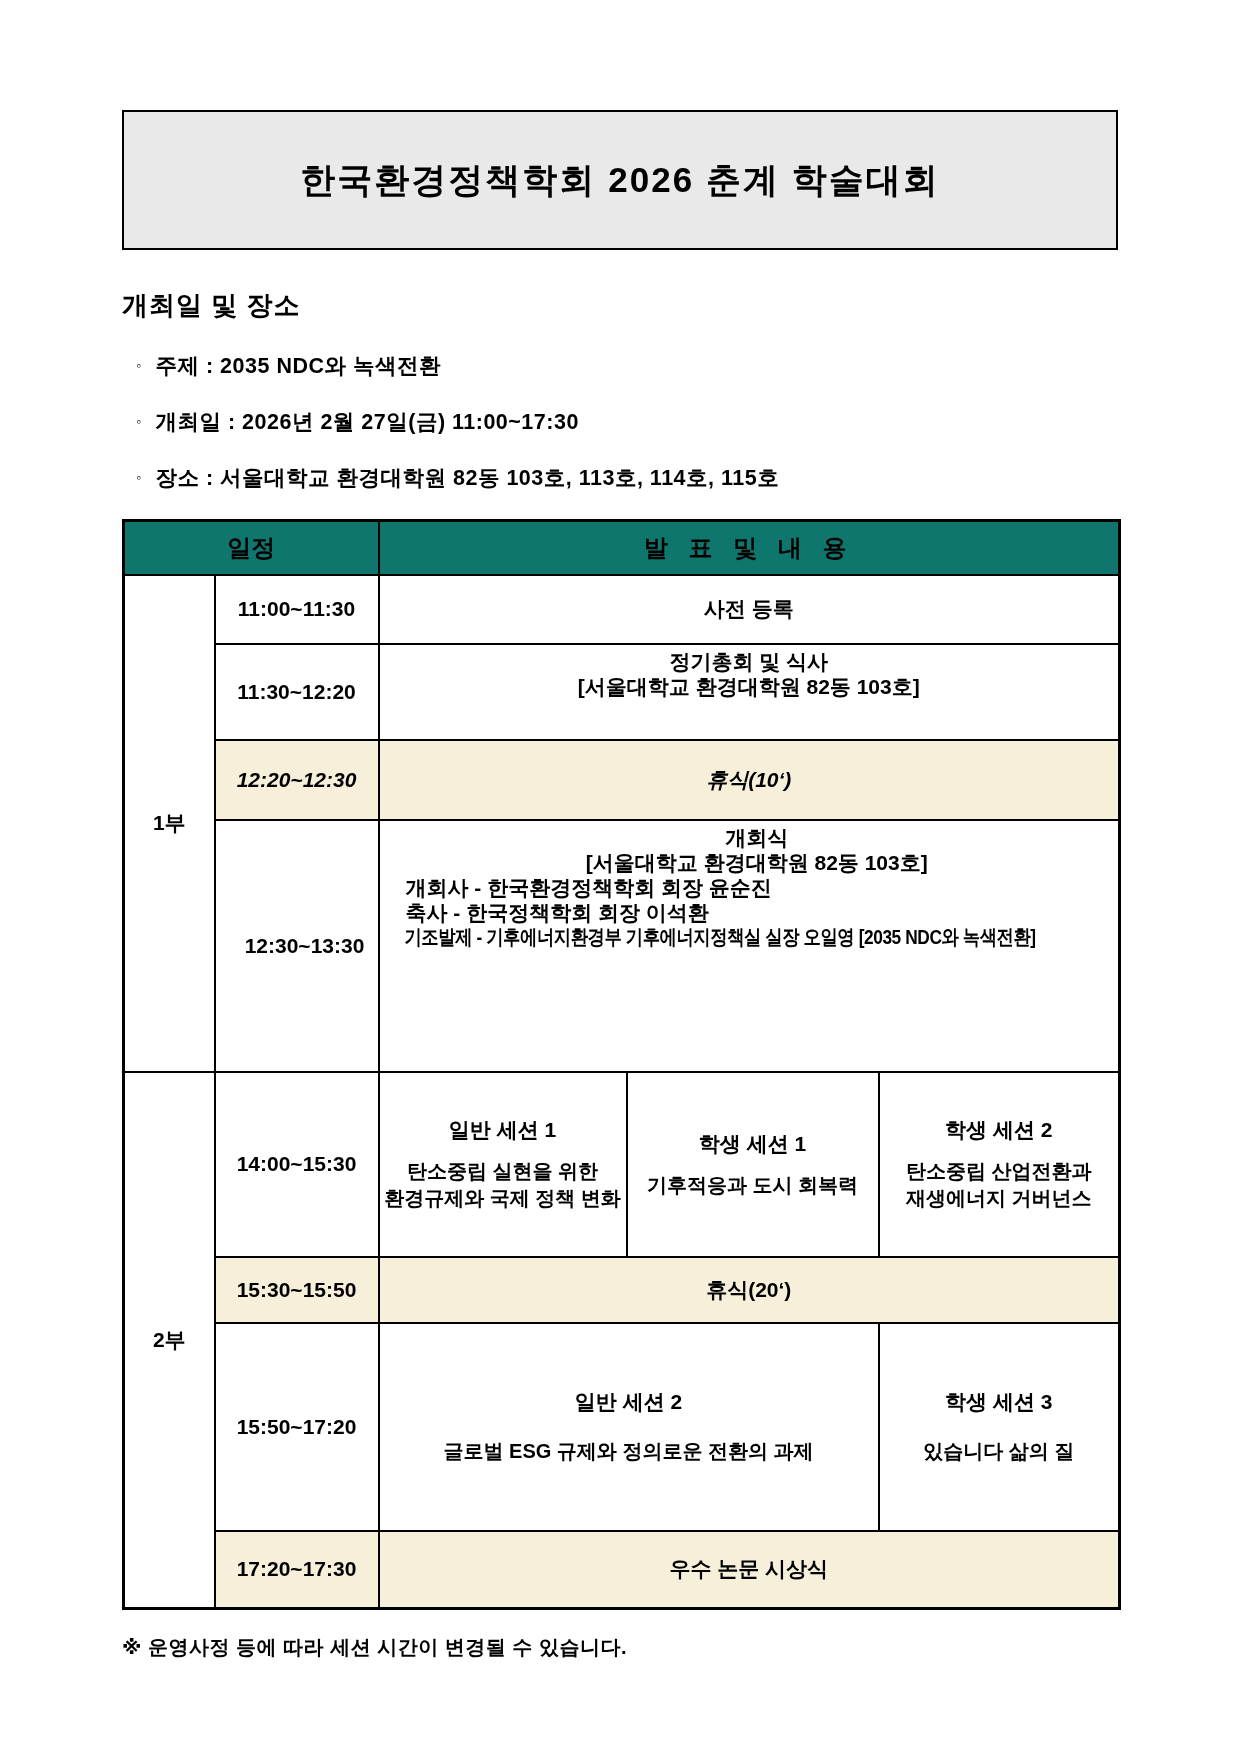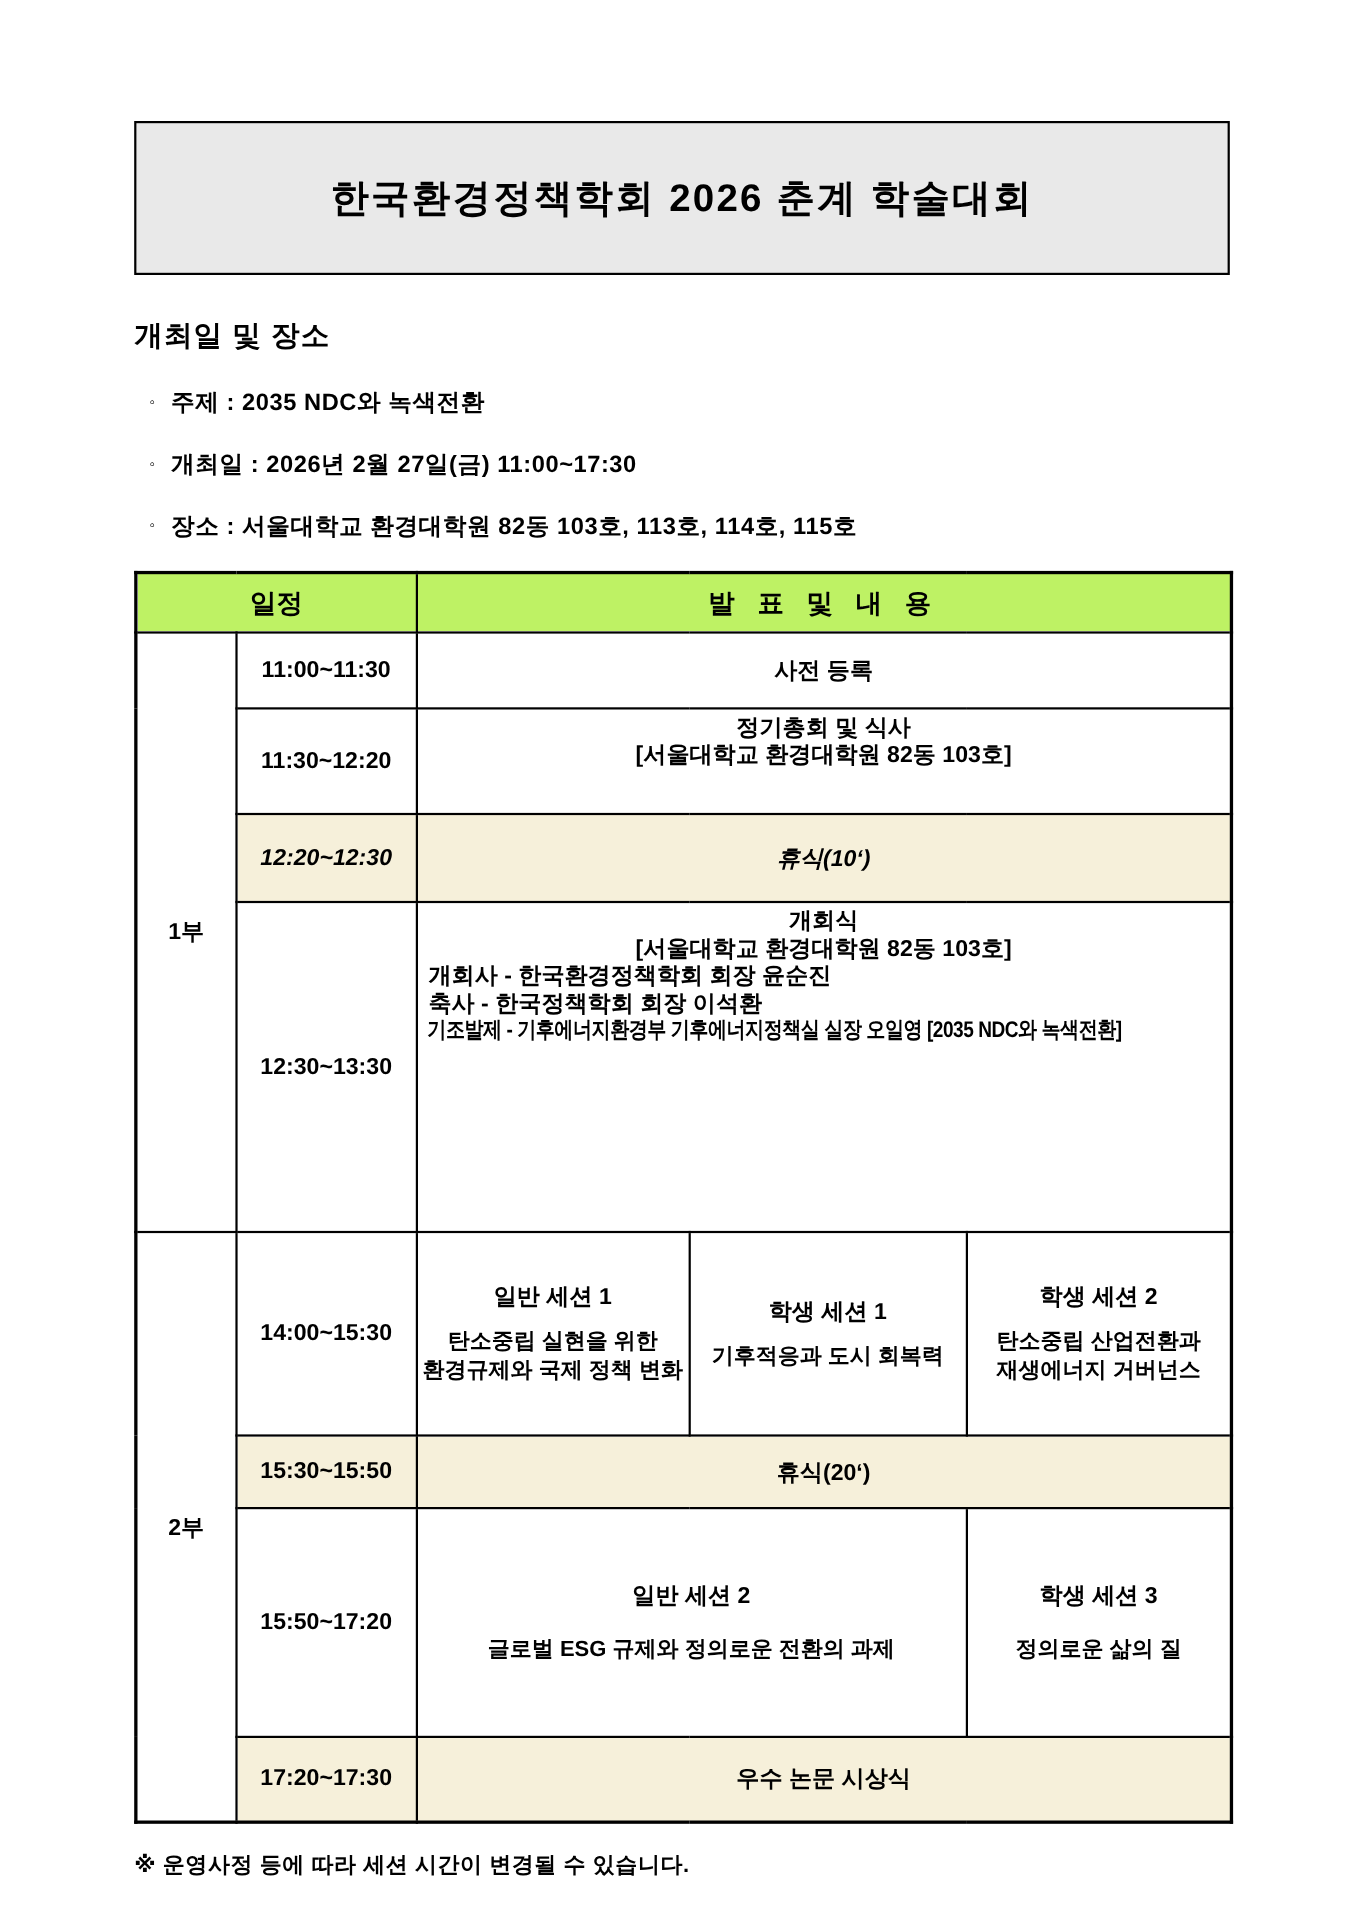--- a/index.html
+++ b/index.html
@@ -31,28 +31,28 @@
     width:996px; margin-top:24px;
     border-collapse:collapse; table-layout:fixed;
     border:3px solid #000;
   }
   table.schedule td {
     border:2px solid #000;
     text-align:center; vertical-align:middle;
     font-size:21px; font-weight:bold;
     overflow:hidden;
   }
-  tr.hdr td { background:#bef264; height:54px; font-size:24px; }
+  tr.hdr td { background:#0f766e; height:54px; font-size:24px; }
   .hdr-content { letter-spacing:7px; }
   .cell-part { font-size:22px; background:#fff; }
   .cell-time { font-size:21.5px; letter-spacing:0px; }
   tr.r-reg td { height:69px; }
   tr.r-meet td { height:96px; }
   tr.r-brk1 td { height:80px;font-style:italic; }
-  tr.r-open td { height:300px; }
+  tr.r-open td { height:252px;padding-left:16px; }
   tr.r-sess1 td { height:185px; }
   tr.r-brk2 td { height:66px; }
   tr.r-sess2 td { height:208px;border-radius:23px; }
   tr.r-awd td { height:78px; }
   td.bg-break { background:#f6f0da; }
 
   .stack { display:flex; flex-direction:column; justify-content:flex-start; height:100%; padding:4px 0; }
   .stack .ln { line-height:1.2; }
   .stack .left { text-align:left; padding-left:10px; }
   .condensed {
@@ -179,21 +179,21 @@
         <td class="cell-time">15:50~17:20</td>
         <td colspan="2">
           <div class="sess" style="gap:22px;">
             <div class="s-title">일반 세션 2</div>
             <div class="s-desc">글로벌 ESG 규제와 정의로운 전환의 과제</div>
           </div>
         </td>
         <td>
           <div class="sess" style="gap:22px;">
             <div class="s-title">학생 세션 3</div>
-            <div class="s-desc">정의로운 삶의 질</div>
+            <div class="s-desc">있습니다 삶의 질</div>
           </div>
         </td>
       </tr>
 
       <tr class="r-awd">
         <td class="cell-time bg-break">17:20~17:30</td>
         <td colspan="3" class="bg-break">우수 논문 시상식</td>
       </tr>
     </tbody>
   </table>

